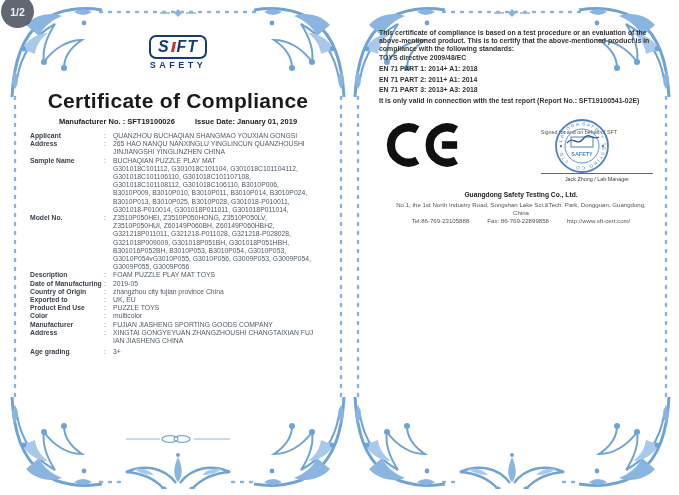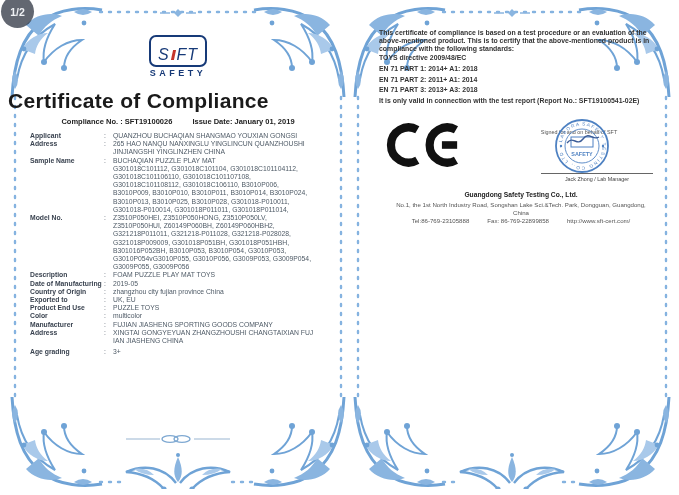--- a/index.html
+++ b/index.html
@@ -10,26 +10,26 @@
   .page-right{left:351px;width:322px;}
   .border-svg{position:absolute;left:0;top:0;pointer-events:none;}
 
   
   .page-badge{position:absolute;left:1px;top:-5px;width:33px;height:33px;border-radius:50%;
     background:rgba(38,44,58,.72);color:#f0f2f5;font-size:10.5px;font-weight:bold;
     display:flex;align-items:center;justify-content:center;z-index:30;}
 
   
   .logo-wrap{position:absolute;left:0;right:0;top:30px;text-align:center;}
-  .logo-box{display:inline-block;border:2.5px solid #173a78;border-radius:7px;padding:8px 7px 1px 7px;
-    font-weight:normal;font-style:italic;font-size:16px;letter-spacing:1px;color:#173a78;line-height:19px;}
+  .logo-box{display:inline-block;border:2.5px solid #173a78;border-radius:7px;padding:0 7px 1px 7px;
+    font-weight:bold;font-style:italic;font-size:16px;letter-spacing:1px;color:#173a78;line-height:19px;}
   .logo-accent{display:inline-block;width:3px;height:10px;background:#c4342b;
     transform:skewX(-12deg);margin:0 2px;vertical-align:baseline;}
   .logo-tagline{font-weight:800;color:#173a78;letter-spacing:3.5px;font-size:9px;margin-top:1px;}
-  .doc-title{position:absolute;left:0;right:0;top:84px;
+  .doc-title{position:absolute;left:0;right:0;top:84px;text-align:center;
     font-size:21px;font-weight:bold;color:#1a1a1a;letter-spacing:.3px;}
   .cert-line{position:absolute;left:0;right:0;top:112px;text-align:center;font-size:7.5px;
     font-weight:bold;color:#222;}
   .cert-line span{margin:0 9px;}
   .fields{position:absolute;left:22px;top:127px;width:300px;font-size:6.8px;line-height:8.2px;}
   .frow{display:flex;align-items:flex-start;}
   .frow.gap-top{margin-top:3px;}
   .flabel{width:74px;flex:0 0 74px;font-weight:bold;color:#3a4350;}
   .fcolon{width:9px;flex:0 0 9px;color:#4e5a66;}
   .fvalue{flex:1;color:#4e5a66;white-space:pre-wrap;}
@@ -108,21 +108,21 @@
     </svg>
 
     <div class="logo-wrap">
       <span class="logo-box"><span>S</span><span class="logo-accent"></span><span>FT</span></span>
       <div class="logo-tagline">SAFETY</div>
     </div>
 
     <div class="doc-title">Certificate of Compliance</div>
 
     <div class="cert-line">
-      <span>Compliance No. : SFT19100026</span>
+      <span>Manufacturer No. : SFT19100026</span>
       <span>Issue Date: January 01, 2019</span>
     </div>
 
     <div class="fields">
       <div class="frow">
         <span class="flabel">Applicant</span>
         <span class="fcolon">:</span>
         <span class="fvalue">QUANZHOU BUCHAQIAN SHANGMAO YOUXIAN GONGSI</span>
       </div>
       <div class="frow">

